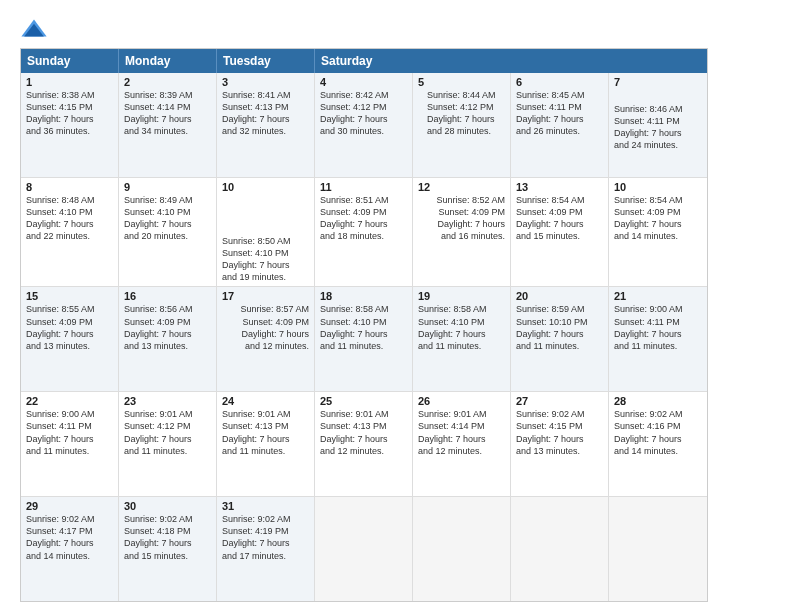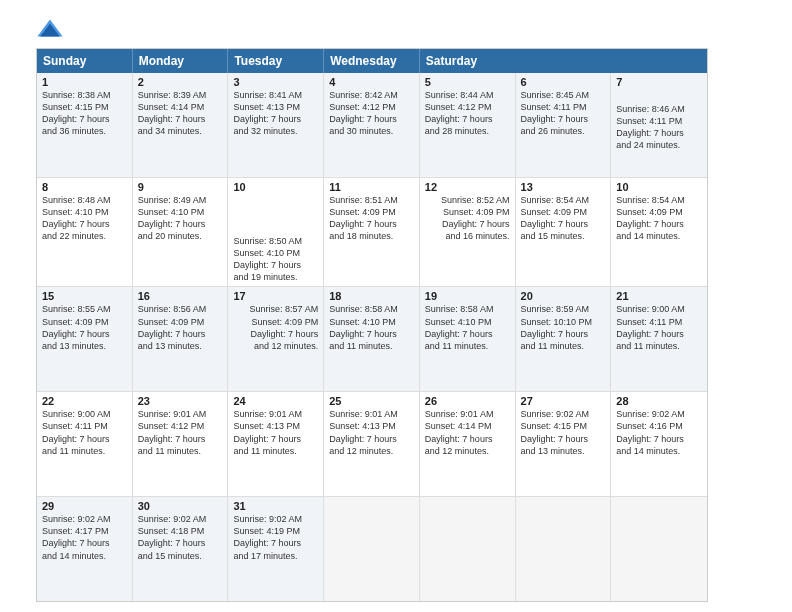--- a/index.html
+++ b/index.html
@@ -6,21 +6,21 @@
     body {
       font-family: Arial, sans-serif;
       background: #fff;
       width: 792px;
       height: 612px;
       overflow: hidden;
     }
     .page {
       width: 728px;
       height: 612px;
-      padding: 16px 20px 10px 36px;
+      padding: 16px 20px 10px 20px;
       display: flex;
       flex-direction: column;
     }
     .header {
       display: flex;
       justify-content: space-between;
       align-items: flex-start;
       margin-bottom: 10px;
     }
     .logo {
@@ -128,21 +128,20 @@
       <div class="title-month"></div>
       <div class="title-location"></div>
     </div>
   </div>
 
   <div class="calendar">
     <div class="cal-header-row">
     <div class="cal-header-cell">Sunday</div>
         <div class="cal-header-cell">Monday</div>
         <div class="cal-header-cell">Tuesday</div>
-        <div class="cal-header-cell">Wednesday</div>
         <div class="cal-header-cell">Saturday</div>
       </div>
     <div class="cal-body">
     <div class="cal-row">
           <div class="cal-cell shaded">
             <div class="day-num">1</div>
             <div class="cell-text" style="white-space: pre-line;">Sunrise: 8:38 AM
 Sunset: 4:15 PM
 Daylight: 7 hours
 and 36 minutes.</div>
@@ -163,21 +162,21 @@
           </div>
           <div class="cal-cell shaded">
             <div class="day-num">4</div>
             <div class="cell-text" style="white-space: pre-line;">Sunrise: 8:42 AM
 Sunset: 4:12 PM
 Daylight: 7 hours
 and 30 minutes.</div>
           </div>
           <div class="cal-cell shaded">
             <div class="day-num">5</div>
-            <div class="cell-text" style="white-space: pre-line;">Sunrise: 8:44 AM
+            <div class="cell-text" style="white-space: pre-line; margin-left: 9px;">Sunrise: 8:44 AM
 Sunset: 4:12 PM
 Daylight: 7 hours
 and 28 minutes.</div>
           </div>
           <div class="cal-cell shaded">
             <div class="day-num">6</div>
             <div class="cell-text" style="white-space: pre-line;">Sunrise: 8:45 AM
 Sunset: 4:11 PM
 Daylight: 7 hours
 and 26 minutes.</div>

